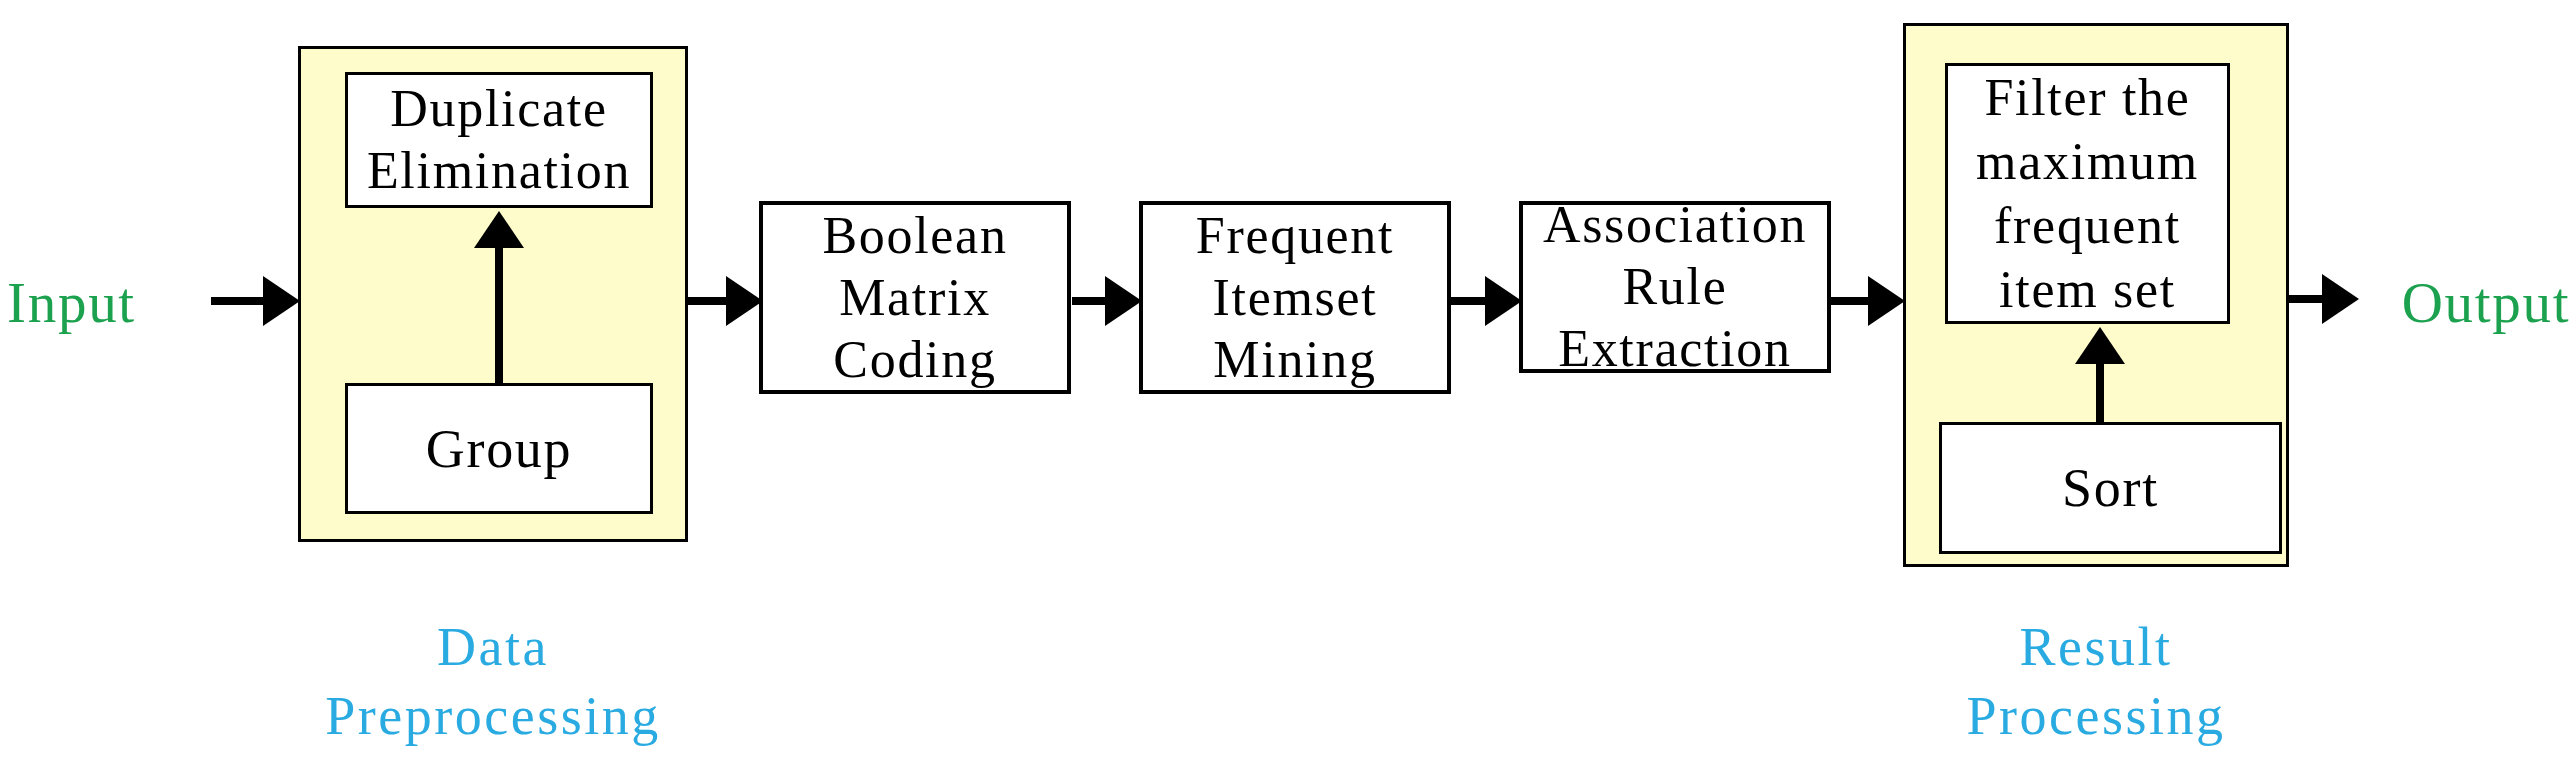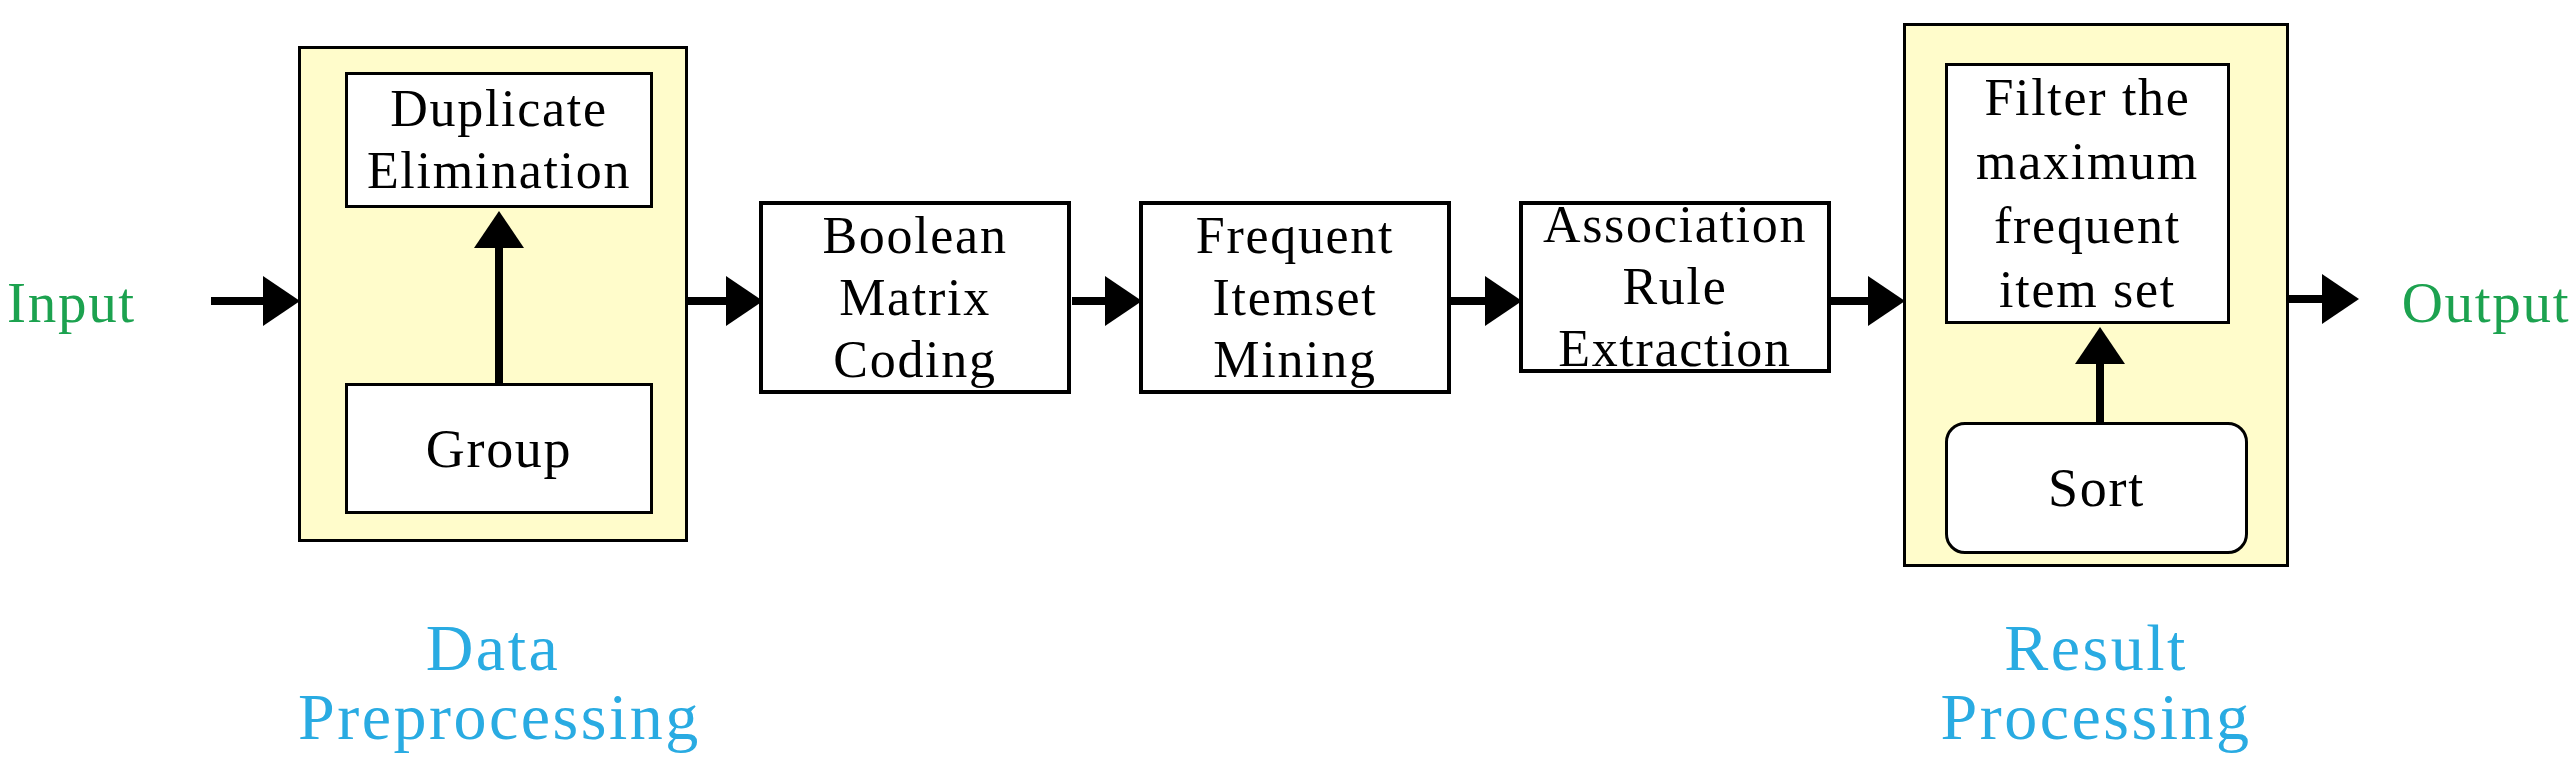--- a/index.html
+++ b/index.html
@@ -28,21 +28,21 @@
     position:absolute;background:var(--box-fill);border:3.4px solid var(--border);
     box-sizing:border-box;display:flex;align-items:center;justify-content:center;
     text-align:center;color:var(--box-text);
   }
   .pbox.step{border-width:4.2px;}
   .pbox .lines{font-size:52px;line-height:62px;letter-spacing:1.7px;}
   .pbox .lines span{display:block;}
   .pbox.tall .lines{line-height:64px;}
   .single{font-size:54px;letter-spacing:1.7px;}
   .caption{
-    position:absolute;color:var(--caption-text);font-size:66px;line-height:69px;
+    position:absolute;color:var(--caption-text);font-size:54px;line-height:69px;
     text-align:center;letter-spacing:2.5px;
   }
   .caption span{display:block;}
   .shaft-h{position:absolute;height:8.4px;background:var(--border);}
   .shaft-v{position:absolute;width:8.4px;background:var(--border);}
   .head-right{
     position:absolute;width:0;height:0;
     border-left:37px solid var(--border);
     border-top:25px solid transparent;border-bottom:25px solid transparent;
   }
@@ -126,21 +126,21 @@
 
   <div class="group-container" style="left:1903px;top:23px;width:386px;height:544px;">
     <div class="pbox tall" style="left:39px;top:37px;width:285px;height:261px;">
       <div class="lines">
         <span>Filter the</span>
         <span>maximum</span>
         <span>frequent</span>
         <span>item set</span>
       </div>
     </div>
-    <div class="pbox" style="left:39px;top:396px;width:303px;height:132px;border-radius:20px;">
+    <div class="pbox" style="left:33px;top:396px;width:343px;height:132px;">
       <div class="single">Sort</div>
     </div>
     <div>
       <div class="shaft-v" style="left:190px;top:335px;height:61px;"></div>
       <div class="head-up" style="left:169px;top:301px;"></div>
     </div>
   </div>
 
   <div>
     <div class="shaft-h" style="left:2288px;top:295px;width:39px;"></div>

